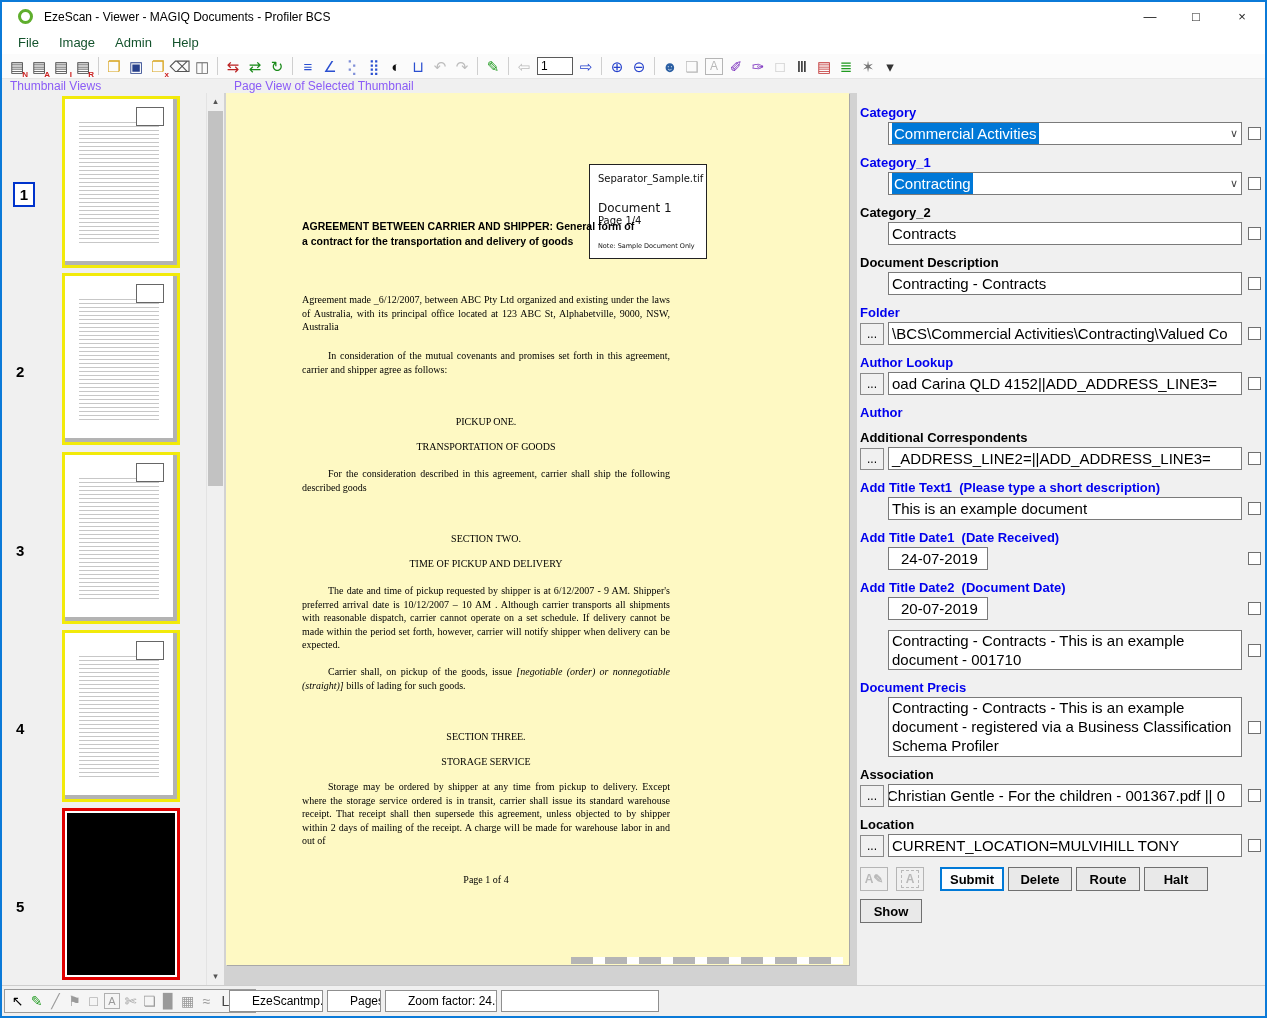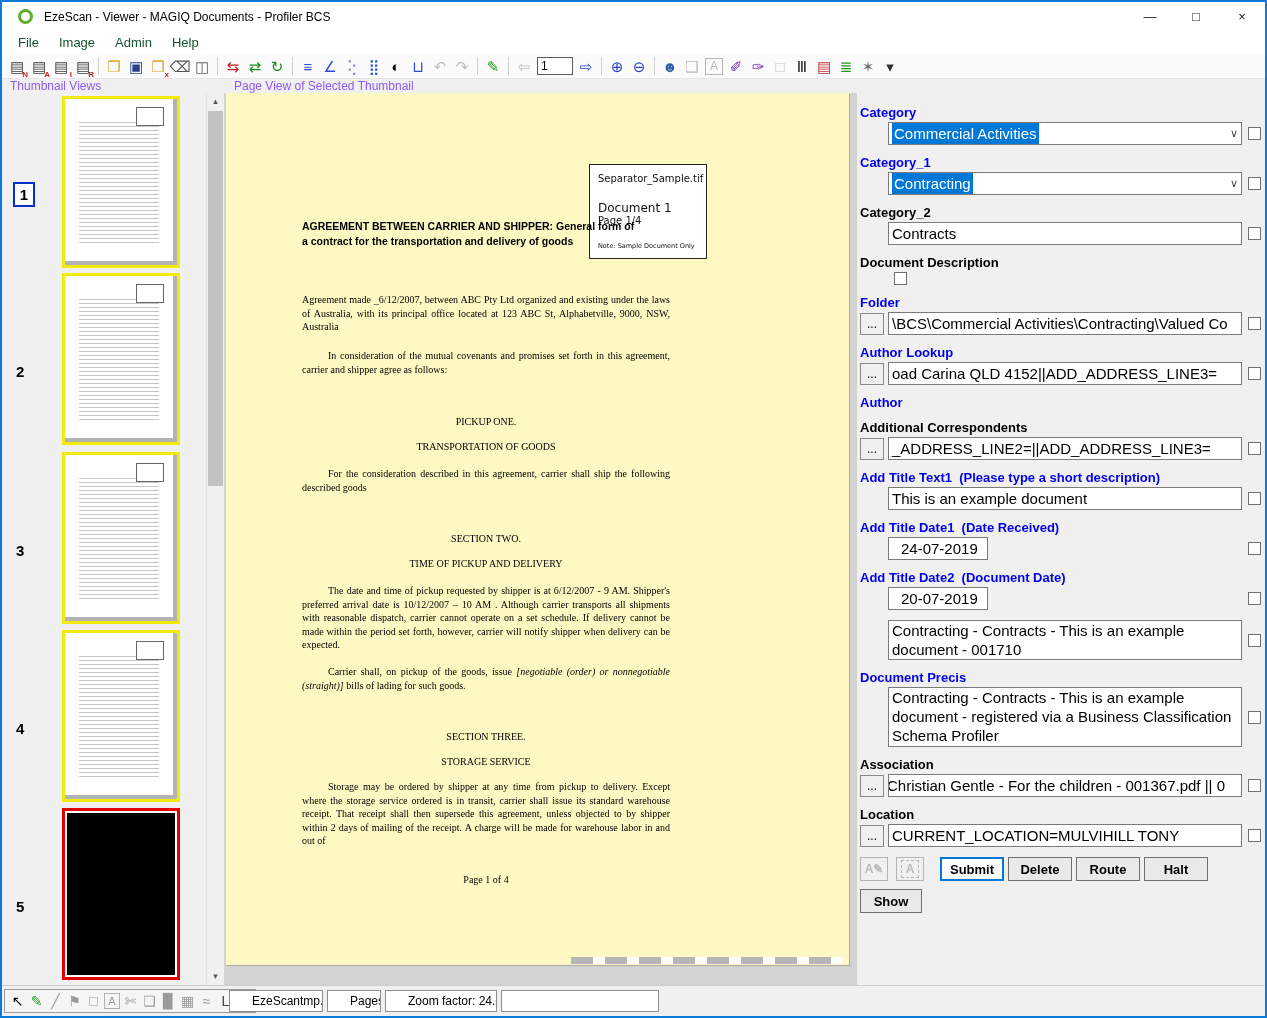--- a/index.html
+++ b/index.html
@@ -276,20 +276,21 @@
         <div class="fld">
           <div class="flabel black">Category_2</div>
           <div class="frow noBrowse">
             <div class="fval text"><span class="vtext">Contracts</span></div>
             <span class="fcheck"></span>
           </div>
         </div>
         <div class="fld">
           <div class="flabel black">Document Description</div>
           <div class="frow noBrowse">
+            <div class="fval text"><span class="vtext">Contracting - Contracts</span></div>
             <span class="fcheck"></span>
           </div>
         </div>
         <div class="fld">
           <div class="flabel blue">Folder</div>
           <div class="frow">
             <button class="browse">...</button>
             <div class="fval text"><span class="vtext">\BCS\Commercial Activities\Contracting\Valued Co</span></div>
             <span class="fcheck"></span>
           </div>

